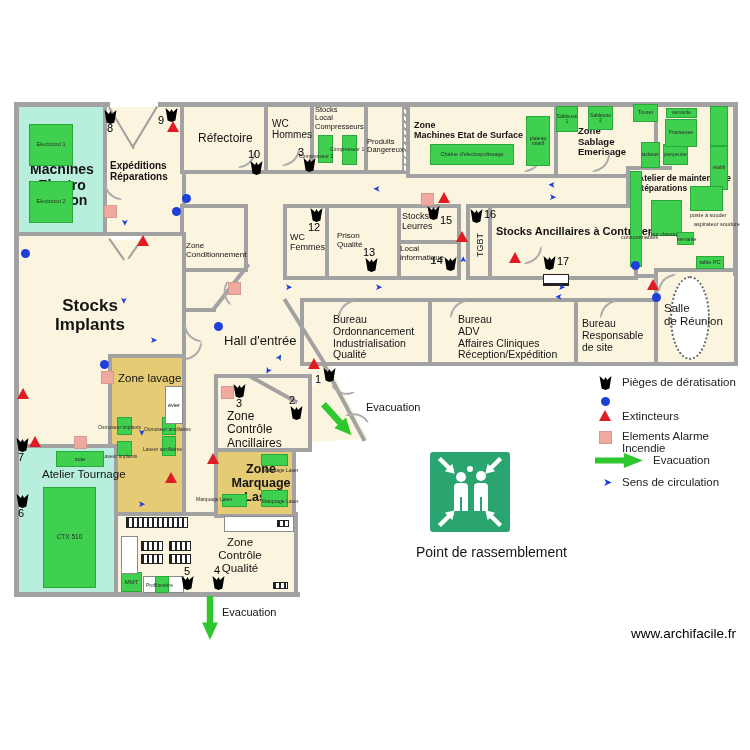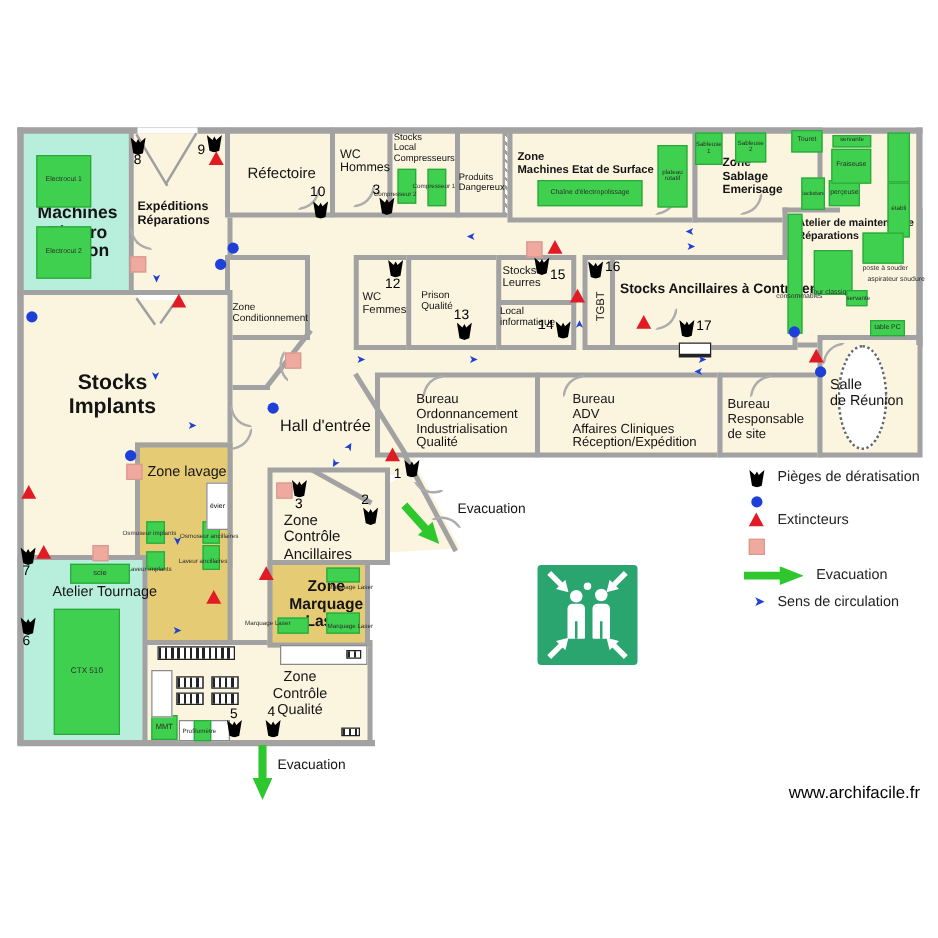--- a/index.html
+++ b/index.html
@@ -327,27 +327,29 @@
     <div class="ap-arrow" style="left:6px;top:60px;transform:rotate(-45deg);"></div>
     <div class="ap-arrow" style="left:52px;top:60px;transform:rotate(-135deg);"></div>
     <div class="apw" style="left:37px;top:14px;width:6px;height:6px;border-radius:50%;"></div>
     <div class="apw" style="left:26px;top:20px;width:10px;height:10px;border-radius:50%;"></div>
     <div class="apw" style="left:46px;top:19px;width:10px;height:10px;border-radius:50%;"></div>
     <div class="apw" style="left:24px;top:31px;width:14px;height:28px;border-radius:4px 4px 1px 1px;"></div>
     <div style="position:absolute;left:30px;top:45px;width:2px;height:14px;background:#2AA56F;"></div>
     <div class="apw" style="left:44px;top:31px;width:14px;height:28px;border-radius:4px 4px 1px 1px;"></div>
     <div style="position:absolute;left:50px;top:45px;width:2px;height:14px;background:#2AA56F;"></div>
   </div>
+  <div class="lbl" style="left:416px;top:545px;font-size:14px;">Point de rassemblement</div>
 
   <div class="trap" style="left:599px;top:376px;"></div>
   <div class="legend-label" style="left:622px;top:376px;">Pièges de dératisation</div>
   <div class="dot" style="left:601px;top:397px;"></div>
   <div class="tri" style="left:599px;top:410px;"></div>
   <div class="legend-label" style="left:622px;top:410px;">Extincteurs</div>
   <div class="pink" style="left:599px;top:431px;"></div>
+  <div class="legend-label" style="left:622px;top:430px;">Elements Alarme Incendie</div>
   <div class="evac" style="left:595px;top:452px;width:48px;height:17px;"></div>
   <div class="legend-label" style="left:653px;top:454px;">Evacuation</div>
   <span class="chev" style="left:603px;top:477px;font-size:11px;">➤</span>
   <div class="legend-label" style="left:622px;top:476px;">Sens de circulation</div>
 
   <div class="lbl" style="left:631px;top:626px;font-size:13.5px;color:#000;">www.archifacile.fr</div>
 
 </div>
 
 </body></html>

